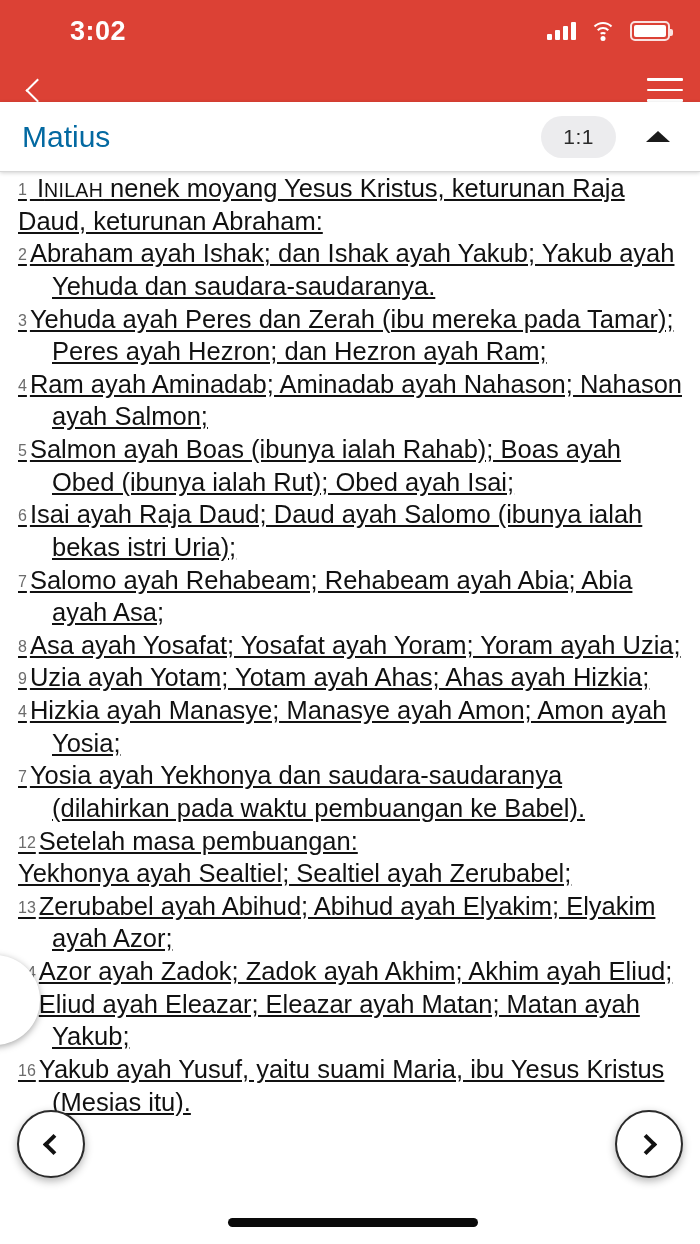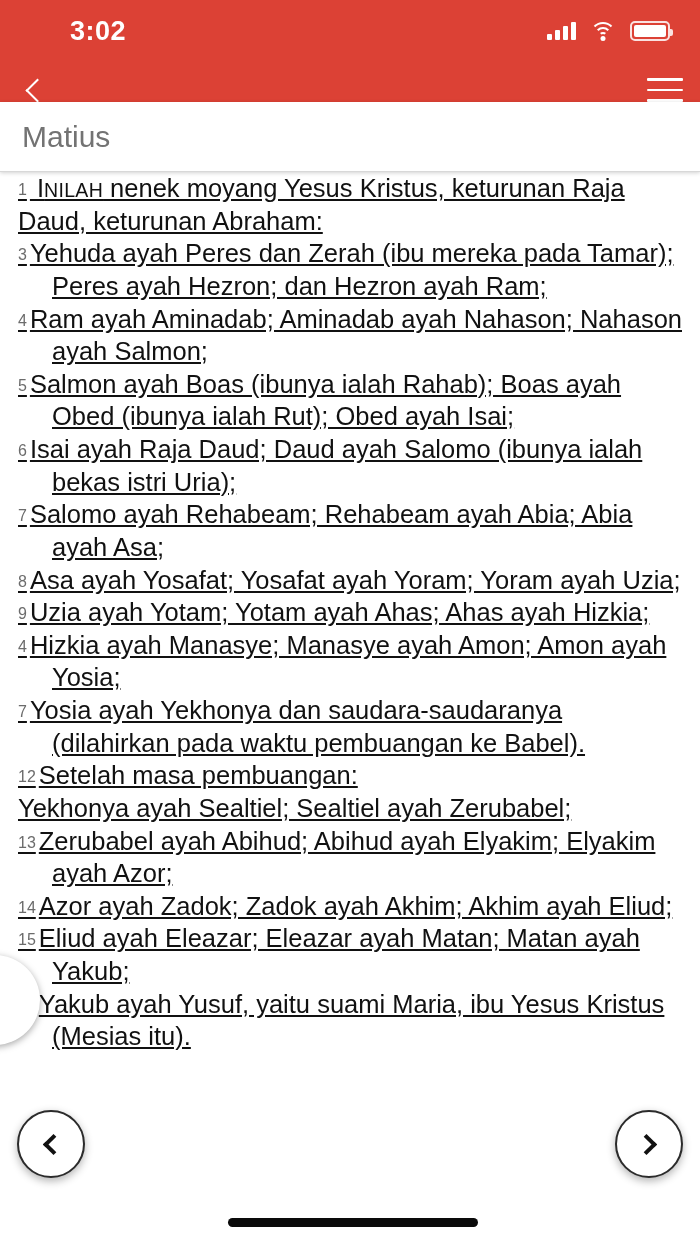--- a/index.html
+++ b/index.html
@@ -58,21 +58,21 @@
   .menu-btn { margin-left:auto; width:70px; height:56px; display:flex; flex-direction:column;
               align-items:center; justify-content:center; gap:8px; }
   .menu-btn span { display:block; width:36px; height:2.6px; background:#fff; border-radius:1px; }
 
   
   .bookbar {
     height:70px; background:#fff; display:flex; align-items:center;
     padding:0 22px 0 22px; border-bottom:1px solid #d8d8d8;
     box-shadow:0 1px 4px rgba(0,0,0,.18); position:relative; z-index:5;
   }
-  .book-name { font-size:30px; color:#737373; font-weight:400; }
+  .book-name { font-size:30px; color:#0369a1; font-weight:400; }
   .bookbar-right { margin-left:auto; display:flex; align-items:center; gap:30px; }
   .chip {
     background:#ececee; border-radius:22px; padding:9px 22px;
     font-size:21px; color:#2a2a2a; letter-spacing:.5px;
   }
   .caret-up { width:0; height:0; border-left:12px solid transparent; border-right:12px solid transparent;
               border-bottom:11px solid #1b1b1b; margin-right:8px; }
 
   
   .content { position:relative; padding:0 18px; height:1056px; overflow:hidden; background:#fff; }
@@ -148,33 +148,40 @@
       <div class="menu-btn">
         <span></span>
         <span></span>
         <span></span>
       </div>
     </div>
   </div>
 
   <div class="bookbar">
     <div class="book-name">Matius</div>
+    <div class="bookbar-right">
+      <div class="chip">1:1</div>
+      <div class="caret-up"></div>
+    </div>
   </div>
 
   <div class="content">
 
 
     <div class="verses">
 
       <p class="v-block v-first">
         <span class="vnum">1</span>
         <span class="smallcaps-first">I</span><span class="smallcaps">NILAH</span><span> nenek moyang Yesus Kristus, keturunan Raja Daud, keturunan Abraham:</span>
       </p>
 
       <p class="v-block">
+        <span class="vnum">2</span><span>Abraham ayah Ishak; dan Ishak ayah Yakub; Yakub ayah Yehuda dan saudara-saudaranya.</span>
+      </p>
+      <p class="v-block">
         <span class="vnum">3</span><span>Yehuda ayah Peres dan Zerah (ibu mereka pada Tamar); Peres ayah Hezron; dan Hezron ayah Ram;</span>
       </p>
       <p class="v-block">
         <span class="vnum">4</span><span>Ram ayah Aminadab; Aminadab ayah Nahason; Nahason ayah Salmon;</span>
       </p>
       <p class="v-block">
         <span class="vnum">5</span><span>Salmon ayah Boas (ibunya ialah Rahab); Boas ayah Obed (ibunya ialah Rut); Obed ayah Isai;</span>
       </p>
       <p class="v-block">
         <span class="vnum">6</span><span>Isai ayah Raja Daud; Daud ayah Salomo (ibunya ialah bekas istri Uria);</span>

